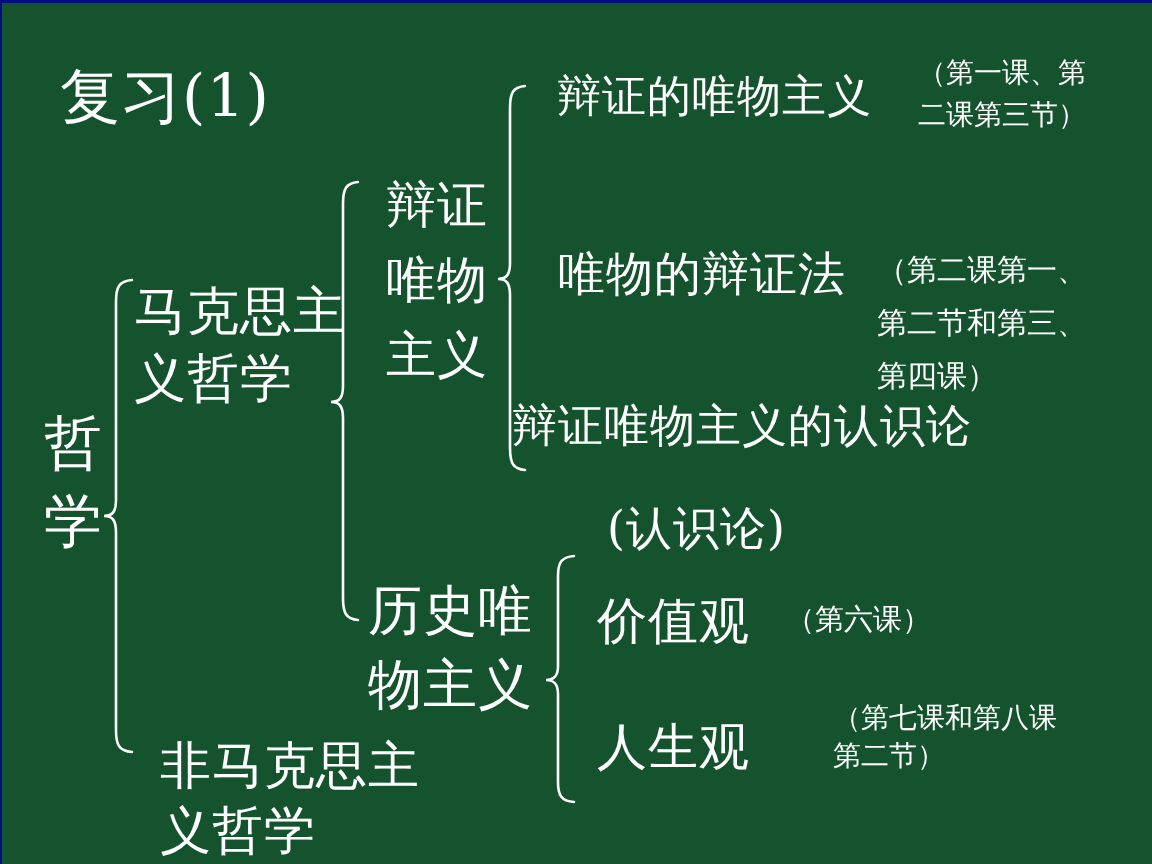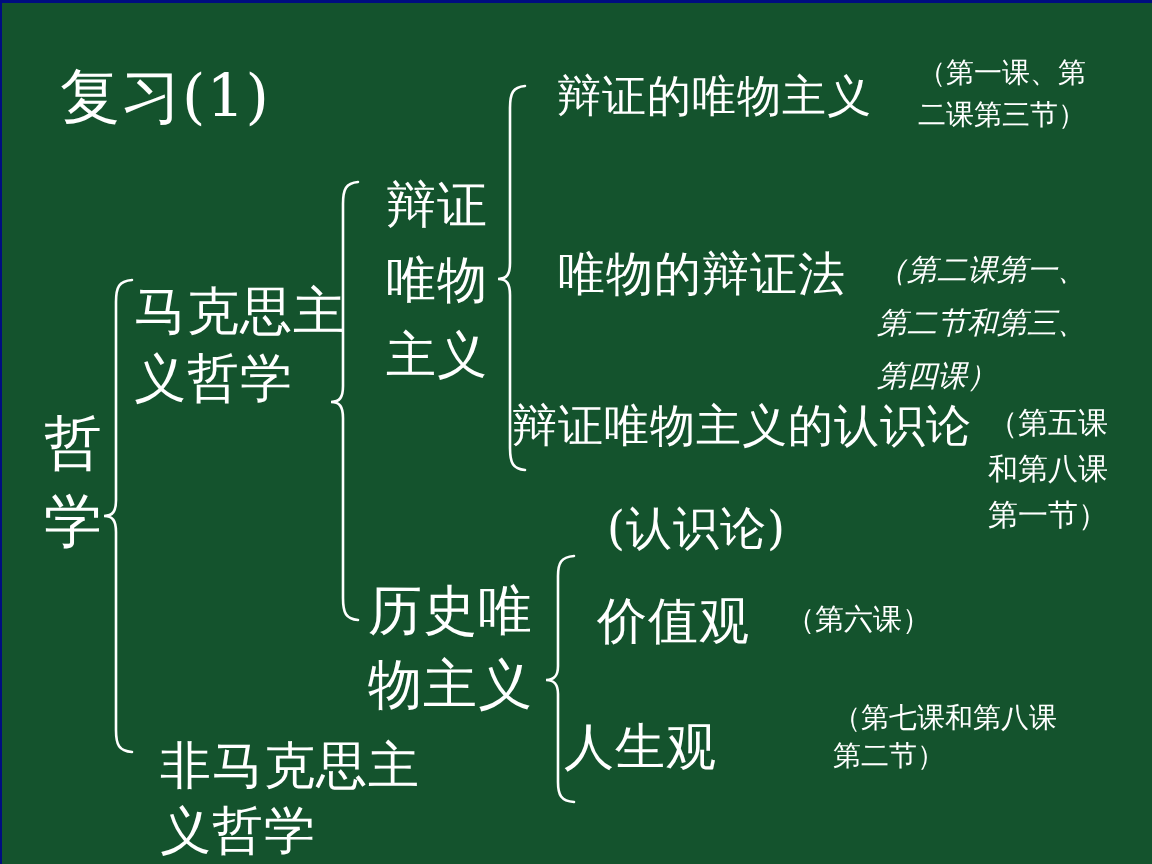--- a/index.html
+++ b/index.html
@@ -38,25 +38,25 @@
   .dialmat  { left: 386px; top: 168px; font-size: 50px; line-height: 75px; }
   .histmat  { left: 368px; top: 574px; font-size: 54px; line-height: 74px; }
 
   .item1-label { left: 557px; top: 74px;  font-size: 44px; }
   .item1-sub   { left: 610px; top: 166px; font-size: 46px; }
   .item2-label { left: 558px; top: 250px; font-size: 47px; }
   .item2-sub   { left: 591px; top: 328px; font-size: 46px; }
   .item3-label { left: 512px; top: 403px; font-size: 45px; }
   .item3-sub   { left: 574px; top: 505px; font-size: 46px; margin-left: 33px; }
   .values-label{ left: 597px; top: 596px; font-size: 50px; }
-  .life-label  { left: 564px; top: 722px; font-size: 50px; }
+  .life-label  { left: 597px; top: 722px; font-size: 50px; }
 
   .note { letter-spacing: 0; }
   .note1 { left: 918px; top: 52px;  font-size: 28px; line-height: 42px; }
-  .note2 { left: 877px; top: 243px; font-size: 30px; line-height: 53px; font-style: italic; }
+  .note2 { left: 877px; top: 243px; font-size: 30px; line-height: 53px; }
   .note3 { left: 988px; top: 400px; font-size: 30px; line-height: 46px; }
   .note4 { left: 786px; top: 605px; font-size: 29px; }
   .note5 { left: 833px; top: 699px; font-size: 28px; line-height: 38px; }
 
   .brace { position: absolute; }
   .brace path {
     fill: none;
     stroke: #ffffff;
     stroke-width: 2.6;
     stroke-linecap: round;
@@ -108,23 +108,20 @@
   <div class="txt item1-label">辩证的唯物主义</div>
   <div class="txt note note1">（第一课、第
 二课第三节）</div>
 
   <div class="txt item2-label">唯物的辩证法</div>
   <div class="txt note note2">（第二课第一、
 第二节和第三、
 第四课）</div>
 
   <div class="txt item3-label">辩证唯物主义的认识论</div>
-  <div class="txt note note3">（第五课
-和第八课
-第一节）</div>
   <div class="txt item3-sub">(认识论)</div>
 
   <div class="txt values-label">价值观</div>
   <div class="txt note note4">（第六课）</div>
 
   <div class="txt life-label">人生观</div>
   <div class="txt note note5">（第七课和第八课
 第二节）</div>
 </div>
 

